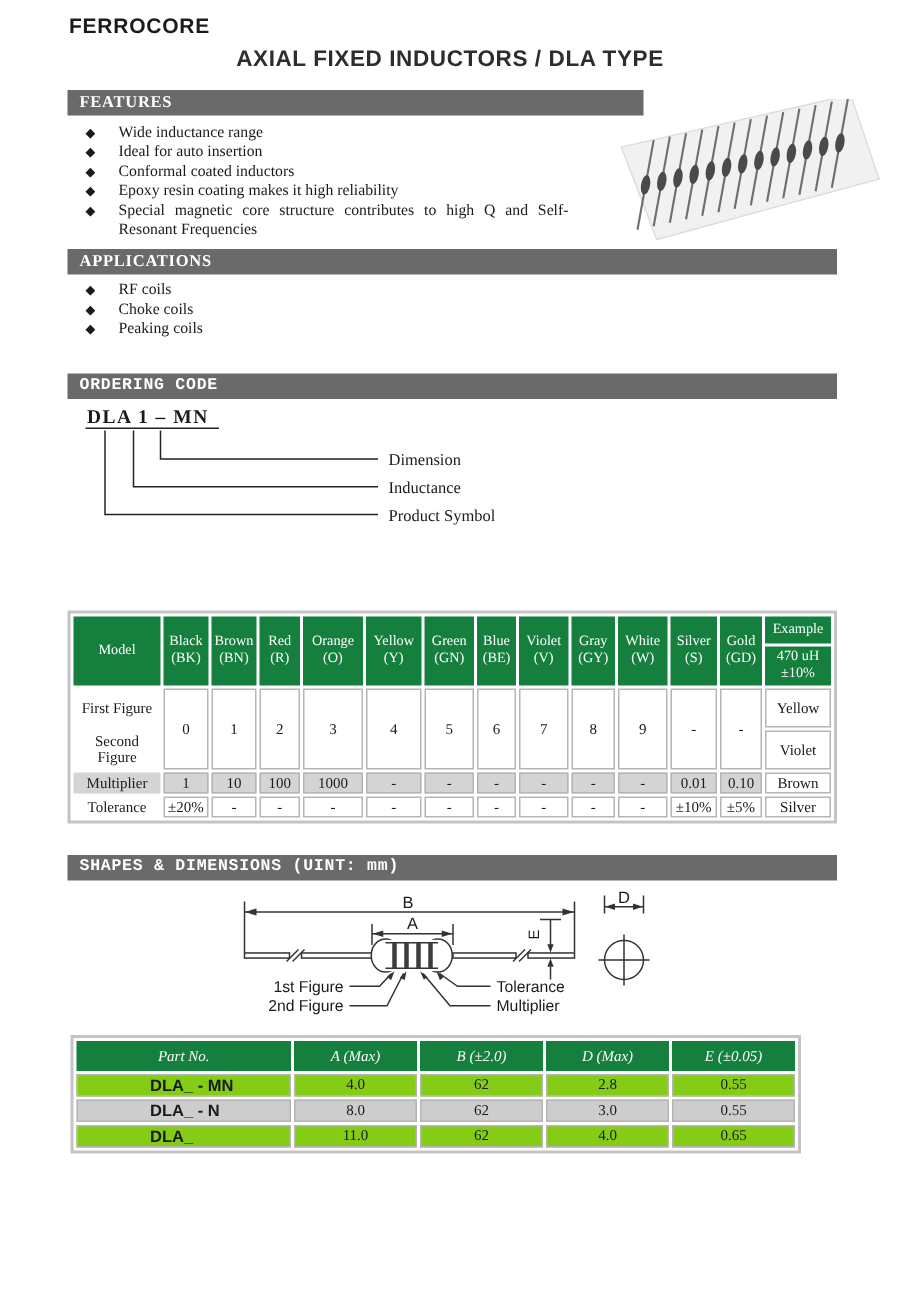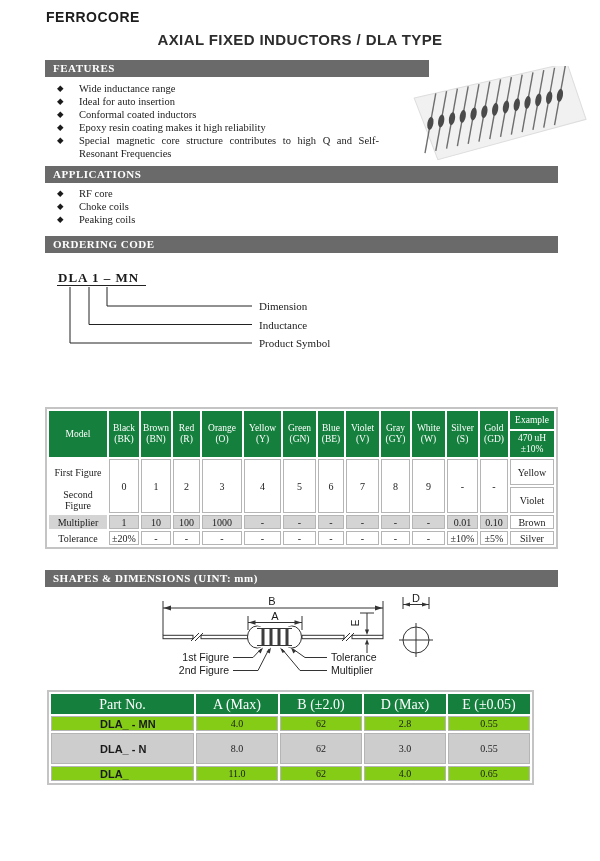--- a/index.html
+++ b/index.html
@@ -10,23 +10,23 @@
          font-weight:bold;font-size:14px;letter-spacing:.5px;color:#1c1c1c;}
   .title{position:absolute;left:0;top:31px;width:600px;text-align:center;
          font-family:"Liberation Sans",sans-serif;font-weight:bold;font-size:15px;
          letter-spacing:.4px;color:#2d2d2d;}
 
   .bar{position:absolute;left:45px;width:513px;height:17px;background:#6a6a6a;color:#ffffff;
        font-weight:bold;font-size:11px;line-height:17px;padding-left:8px;box-sizing:border-box;
        letter-spacing:.5px;}
   #bar-features{top:60px;width:384px;}
   #bar-applications{top:166px;}
-  #bar-ordering{top:236px;}
+  #bar-ordering{top:249px;font-family:Liberation Mono, monospace;}
   #bar-nominal{top:384px;}
-  #bar-shapes{top:570px;}
+  #bar-shapes{top:570px;font-family:Liberation Mono, monospace;}
 
   ul.blist{position:absolute;left:56px;margin:0;padding:0;list-style:none;font-size:10.5px;}
   ul.blist li{position:relative;padding-left:23px;line-height:13px;}
   ul.blist .blt{position:absolute;left:1px;top:0;font-size:8.5px;}
   ul.blist .txt{display:block;width:300px;text-align:justify;}
   #features-list{top:82px;}
   #applications-list{top:187px;}
 
   #photo-svg{position:absolute;left:403px;top:66px;}
   #ordering-svg{position:absolute;left:45px;top:268px;}
@@ -45,21 +45,21 @@
   .val{border:1px solid #b5b5b5;font-size:10px;}
   .shade{background:#d4d4d4;}
 
   #nominal-table{left:45px;top:407px;width:513px;font-size:10px;}
   #parts-table{left:47px;top:690px;width:487px;}
   #parts-table td.part{font-family:"Liberation Sans",sans-serif;font-weight:bold;font-size:11px;
            text-align:left;padding-left:48px;}
   #parts-table td.num{font-size:10px;}
   #parts-table .rowA{background:#84cc16;}
   #parts-table .rowB{background:#cdcdcd;}
-  #parts-table .hdr{font-size:14px;}
+  #parts-table .hdr{font-size:10px;font-style:italic;}
 </style>
 </head>
 <body>
 
 <div id="page">
 
   <div class="brand">FERROCORE</div>
   <div class="title">AXIAL FIXED INDUCTORS / DLA TYPE</div>
 
   <div class="bar" id="bar-features">FEATURES</div>
@@ -108,21 +108,21 @@
       <use href="#ind" x="114" y="6"></use>
       <use href="#ind" x="125" y="5"></use>
       <use href="#ind" x="136" y="4"></use>
     </g>
   </svg>
 
   <div class="bar" id="bar-applications">APPLICATIONS</div>
   <ul class="blist" id="applications-list">
     <li>
         <span class="blt">◆</span>
-        <span class="txt">RF core</span>
+        <span class="txt">RF coils</span>
       </li>
     <li>
         <span class="blt">◆</span>
         <span class="txt">Choke coils</span>
       </li>
     <li>
         <span class="blt">◆</span>
         <span class="txt">Peaking coils</span>
       </li>
   </ul>
@@ -360,21 +360,21 @@
       <th class="hdr">D (Max)</th>
       <th class="hdr">E (±0.05)</th>
     </tr>
     <tr class="rowA" style="height:15px">
       <td class="part val">DLA_ - MN</td>
       <td class="num val">4.0</td>
       <td class="num val">62</td>
       <td class="num val">2.8</td>
       <td class="num val">0.55</td>
     </tr>
-    <tr class="rowB" style="height:31px">
+    <tr class="rowB" style="height:15px">
       <td class="part val">DLA_ - N</td>
       <td class="num val">8.0</td>
       <td class="num val">62</td>
       <td class="num val">3.0</td>
       <td class="num val">0.55</td>
     </tr>
     <tr class="rowA" style="height:15px">
       <td class="part val">DLA_</td>
       <td class="num val">11.0</td>
       <td class="num val">62</td>

